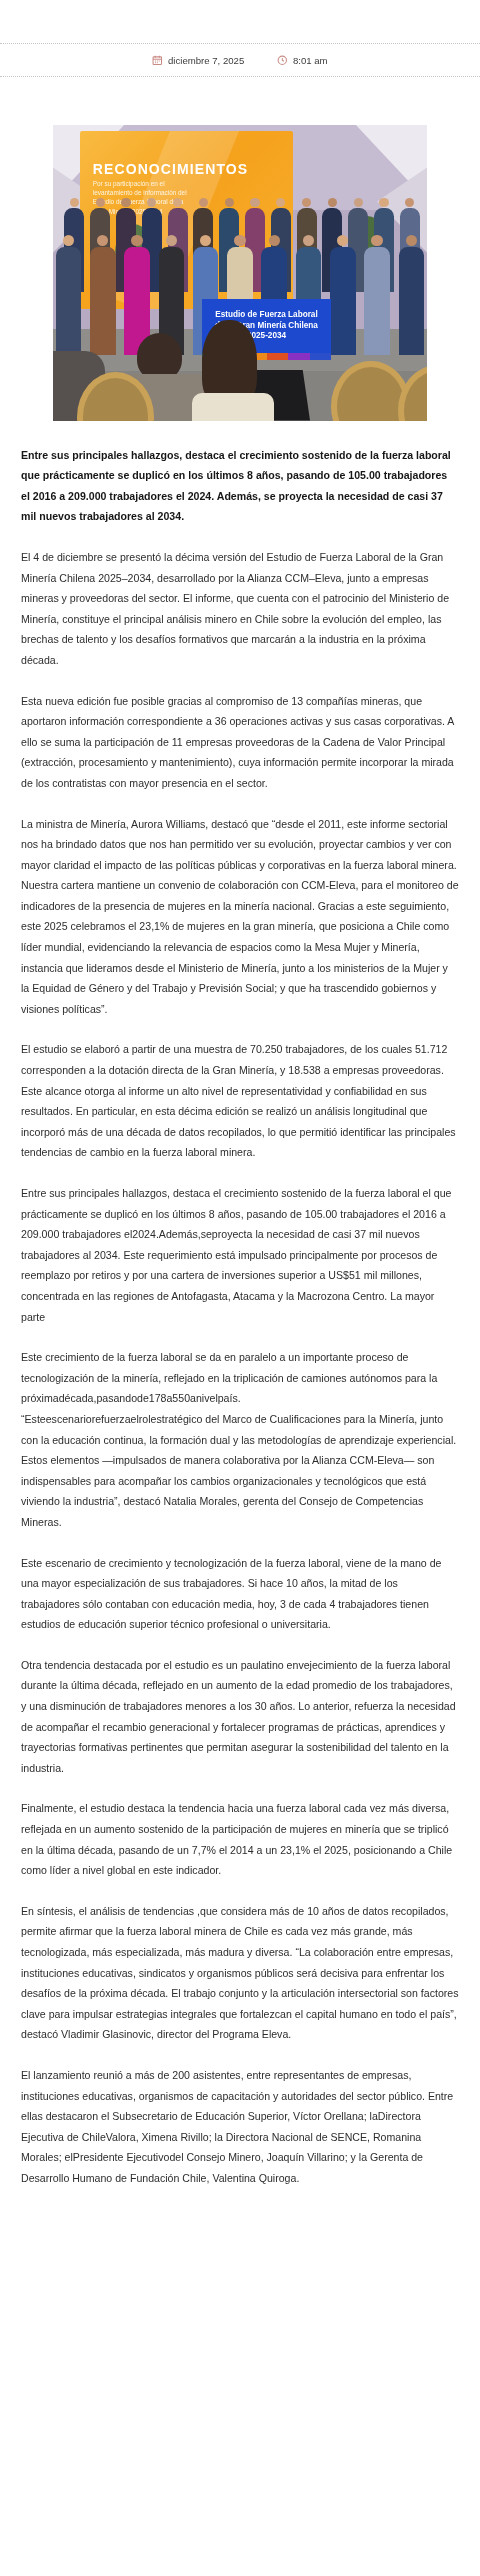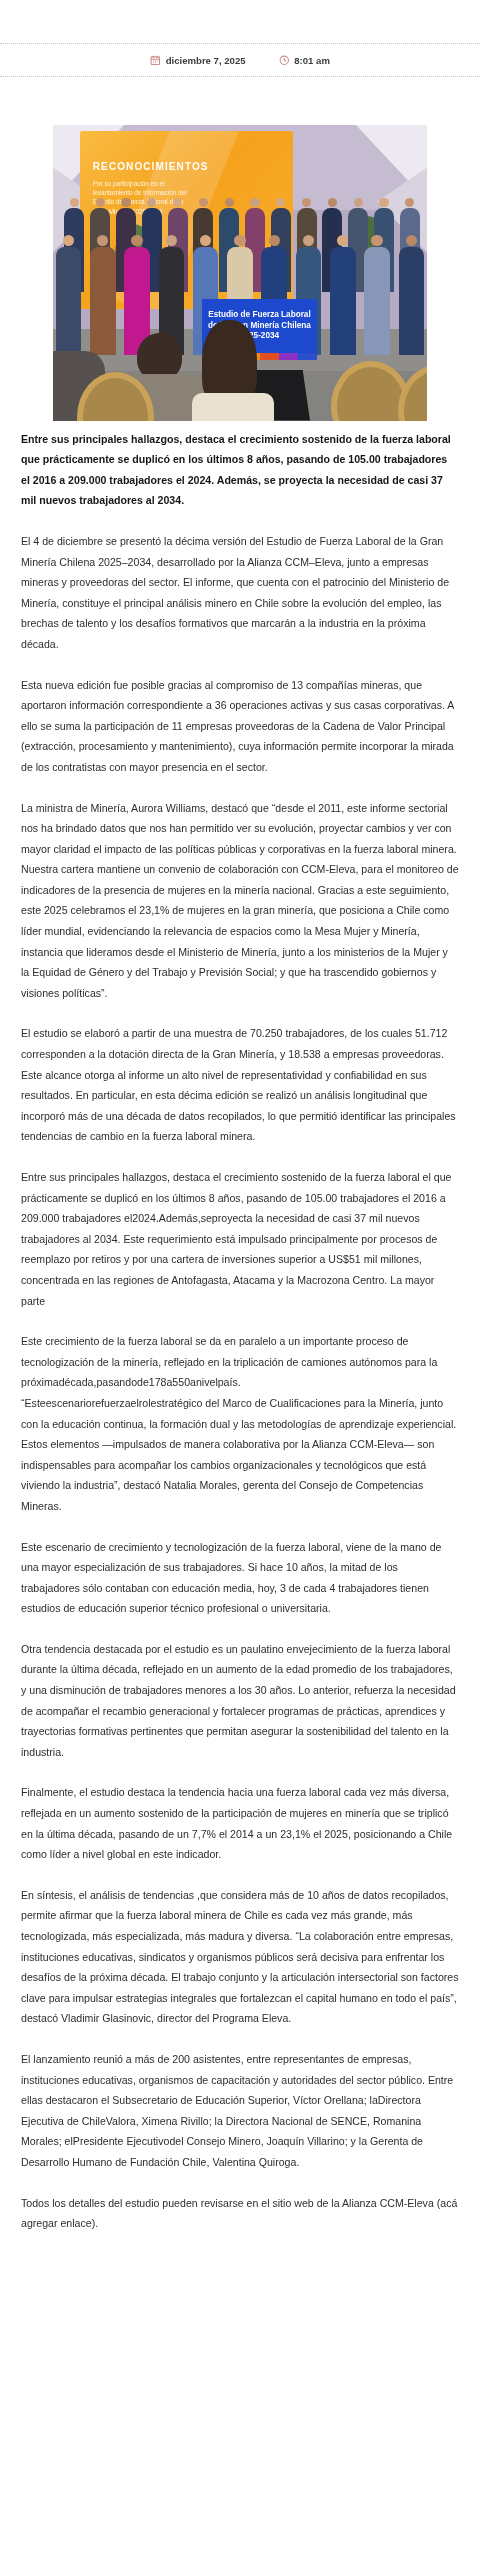--- a/index.html
+++ b/index.html
@@ -13,21 +13,20 @@
   h1.post-title{
     margin:0 auto;max-width:383px;
     font-size:12.8px;line-height:21px;font-weight:bold;
     color:#a5302a;letter-spacing:0;
   }
   .sep{border-top:0.7px dotted #c7c7c7;height:0;}
   .sep-top{margin-top:43px;}
   .meta-row{
     display:flex;justify-content:center;align-items:flex-end;gap:33px;
     padding:10.6px 0 10px 0;
-    font-weight:bold;
   }
   .meta-item{display:flex;align-items:center;gap:5px;font-size:9.6px;color:#3c3c3c;}
   .meta-icon{display:inline-flex;color:#ca8c87;}
   
   figure.photo{
     width:374px;height:296px;margin:48px auto 0;position:relative;
     overflow:hidden;background:#b7abc4;
   }
   .photo *{position:absolute;}
   .wall-light{left:0;top:0;right:0;height:85px;background:#c6bcd1;}
@@ -36,60 +35,60 @@
   .corner.tr{right:-28px;top:-7px;clip-path:polygon(0 0,100% 0,100% 100%,45% 45%);}
   .corner2{width:50px;height:85px;background:#d9d3df;}
   .corner2.tl{left:0;top:43px;clip-path:polygon(0 0,100% 40%,0 100%);}
   .corner2.tr{right:0;top:43px;clip-path:polygon(100% 0,0 40%,100% 100%);}
   .screen{
     left:27px;top:6.4px;width:213px;height:178px;border-radius:2.1px;
     background:linear-gradient(135deg,#f9bb42 0%,#f5a21d 45%,#f7ae2c 100%);
     overflow:hidden;
   }
   .screen .glare{left:64px;top:-43px;width:64px;height:227px;background:rgba(255,255,255,0.16);transform:rotate(22deg);}
-  .screen-title{left:12.8px;top:30px;color:#ffffff;font-weight:bold;font-size:10px;letter-spacing:1.1px;position:absolute;}
+  .screen-title{left:12.8px;top:30px;color:#ffffff;font-weight:bold;font-size:14px;letter-spacing:1.1px;position:absolute;}
   .screen-sub{left:12.8px;top:48px;width:106px;color:#fdf4e2;font-size:6.4px;line-height:9.2px;position:absolute;}
   .plant{width:41px;height:67px;background:#587a47;border-radius:45% 55% 40% 50%;}
   .plant.p1{left:62px;top:99px;}
   .plant.p2{left:296px;top:91px;background:#4c6e3e;}
   .floor{left:0;bottom:0;right:0;height:92px;background:#908e8a;}
   .floor-tile{left:0;bottom:0;right:0;height:50px;background:#85837f;}
   .people-row{display:flex;justify-content:space-between;}
   .people-back{left:11.3px;right:7px;top:73px;height:103px;}
   .people-front{left:2.8px;right:2.8px;top:110px;height:128px;}
   .person{position:relative;flex:0 0 auto;}
   .person .head{position:relative;margin:0 auto;border-radius:50%;background:#cf9f78;}
   .person .torso{position:relative;margin:1.4px auto 0;border-radius:8.5px 8.5px 0 0;}
   .people-back .head{width:9.2px;height:9.2px;}
   .people-back .torso{width:20px;height:84px;}
   .people-front .head{width:11.3px;height:11.3px;}
   .people-front .torso{width:25.5px;height:108px;}
   .sign{
-    left:149px;top:174px;width:115px;height:61px;background:#1d49cf;z-index:6;
+    left:149px;top:174px;width:129px;height:61px;background:#1d49cf;z-index:6;
     display:flex;flex-direction:column;justify-content:center;align-items:center;
     box-sizing:border-box;padding-bottom:6.4px;
   }
   .sign-line{position:relative;color:#ffffff;font-weight:bold;font-size:8.2px;line-height:10.6px;text-align:center;white-space:nowrap;}
   .sign-stripes{left:0;right:0;bottom:0;height:6.4px;display:flex;}
   .sign-stripes span{position:relative;flex:1;}
   .drape{left:165px;bottom:0;width:92px;height:51px;background:#1c1b1e;clip-path:polygon(8% 0,92% 0,100% 100%,0 100%);z-index:5;}
   .aud-head{border-radius:50% 50% 42% 42%;z-index:7;}
   .aud-shoulder{border-radius:10px 10px 0 0;z-index:7;}
   .aud1-h{left:84px;bottom:41px;width:45px;height:47px;background:#3b2d26;}
   .aud1-s{left:60px;bottom:0;width:94px;height:47px;background:#8b8277;}
   .aud2-h{left:149px;bottom:15.6px;width:55px;height:85px;background:#39291f;border-radius:46% 46% 30% 30%;}
   .aud2-s{left:139px;bottom:0;width:82px;height:28px;background:#e9e1cf;}
   .aud3-s{left:-12.8px;bottom:0;width:65px;height:70px;background:#56514e;border-radius:12.8px 20px 0 0;z-index:7;}
   .chair{border-radius:50%;border:6.4px solid #c9a258;background:#a8874b;z-index:8;}
   .chair.c1{left:24px;bottom:-41px;width:65px;height:78px;}
   .chair.c2{left:278px;bottom:-31px;width:68px;height:79px;}
   .chair.c3{left:345px;bottom:-35px;width:68px;height:79px;}
   .mic{left:50px;top:121px;width:1.4px;height:57px;background:#4a4a4a;}
   
-  .article-body{margin-top:8px;padding:0 21px 50px 21px;}
+  .article-body{margin-top:24px;padding:0 21px 50px 21px;}
   .article-body p{
     margin:0 0 20px 0;font-size:10.6px;line-height:20.6px;color:#2d2d2d;
     white-space:pre-line;
   }
   .article-body p.lead{font-weight:bold;color:#161616;}
 </style>
 </head>
 <body>
 
 <div class="page">
@@ -285,17 +284,16 @@
       <p>La ministra de Minería, Aurora Williams, destacó que “desde el 2011, este informe sectorial nos ha brindado datos que nos han permitido ver su evolución, proyectar cambios y ver con mayor claridad el impacto de las políticas públicas y corporativas en la fuerza laboral minera. Nuestra cartera mantiene un convenio de colaboración con CCM-Eleva, para el monitoreo de indicadores de la presencia de mujeres en la minería nacional. Gracias a este seguimiento, este 2025 celebramos el 23,1% de mujeres en la gran minería, que posiciona a Chile como líder mundial, evidenciando la relevancia de espacios como la Mesa Mujer y Minería, instancia que lideramos desde el Ministerio de Minería, junto a los ministerios de la Mujer y la Equidad de Género y del Trabajo y Previsión Social; y que ha trascendido gobiernos y visiones políticas”.</p>
       <p>El estudio se elaboró a partir de una muestra de 70.250 trabajadores, de los cuales 51.712 corresponden a la dotación directa de la Gran Minería, y 18.538 a empresas proveedoras. Este alcance otorga al informe un alto nivel de representatividad y confiabilidad en sus resultados. En particular, en esta décima edición se realizó un análisis longitudinal que incorporó más de una década de datos recopilados, lo que permitió identificar las principales tendencias de cambio en la fuerza laboral minera.</p>
       <p>Entre sus principales hallazgos, destaca el crecimiento sostenido de la fuerza laboral el que prácticamente se duplicó en los últimos 8 años, pasando de 105.00 trabajadores el 2016 a 209.000 trabajadores el2024.Además,seproyecta la necesidad de casi 37 mil nuevos trabajadores al 2034. Este requerimiento está impulsado principalmente por procesos de reemplazo por retiros y por una cartera de inversiones superior a US$51 mil millones, concentrada en las regiones de Antofagasta, Atacama y la Macrozona Centro. La mayor parte</p>
       <p>Este crecimiento de la fuerza laboral se da en paralelo a un importante proceso de tecnologización de la minería, reflejado en la triplicación de camiones autónomos para la próximadécada,pasandode178a550anivelpaís.
 “Esteescenariorefuerzaelrolestratégico del Marco de Cualificaciones para la Minería, junto con la educación continua, la formación dual y las metodologías de aprendizaje experiencial. Estos elementos —impulsados de manera colaborativa por la Alianza CCM-Eleva— son indispensables para acompañar los cambios organizacionales y tecnológicos que está viviendo la industria”, destacó Natalia Morales, gerenta del Consejo de Competencias Mineras.</p>
       <p>Este escenario de crecimiento y tecnologización de la fuerza laboral, viene de la mano de una mayor especialización de sus trabajadores. Si hace 10 años, la mitad de los trabajadores sólo contaban con educación media, hoy, 3 de cada 4 trabajadores tienen estudios de educación superior técnico profesional o universitaria.</p>
       <p>Otra tendencia destacada por el estudio es un paulatino envejecimiento de la fuerza laboral durante la última década, reflejado en un aumento de la edad promedio de los trabajadores, y una disminución de trabajadores menores a los 30 años. Lo anterior, refuerza la necesidad de acompañar el recambio generacional y fortalecer programas de prácticas, aprendices y trayectorias formativas pertinentes que permitan asegurar la sostenibilidad del talento en la industria.</p>
       <p>Finalmente, el estudio destaca la tendencia hacia una fuerza laboral cada vez más diversa, reflejada en un aumento sostenido de la participación de mujeres en minería que se triplicó en la última década, pasando de un 7,7% el 2014 a un 23,1% el 2025, posicionando a Chile como líder a nivel global en este indicador.</p>
       <p>En síntesis, el análisis de tendencias ,que considera más de 10 años de datos recopilados, permite afirmar que la fuerza laboral minera de Chile es cada vez más grande, más tecnologizada, más especializada, más madura y diversa. “La colaboración entre empresas, instituciones educativas, sindicatos y organismos públicos será decisiva para enfrentar los desafíos de la próxima década. El trabajo conjunto y la articulación intersectorial son factores clave para impulsar estrategias integrales que fortalezcan el capital humano en todo el país”, destacó Vladimir Glasinovic, director del Programa Eleva.</p>
       <p>El lanzamiento reunió a más de 200 asistentes, entre representantes de empresas, instituciones educativas, organismos de capacitación y autoridades del sector público. Entre ellas destacaron el Subsecretario de Educación Superior, Víctor Orellana; laDirectora Ejecutiva de ChileValora, Ximena Rivillo; la Directora Nacional de SENCE, Romanina Morales; elPresidente Ejecutivodel Consejo Minero, Joaquín Villarino; y la Gerenta de Desarrollo Humano de Fundación Chile, Valentina Quiroga.</p>
-      <p>Todos los detalles del estudio pueden revisarse en el sitio web de la Alianza CCM-Eleva (acá agregar enlace).</p>
     </div>
 
 </div>
 
 
 </body></html>

